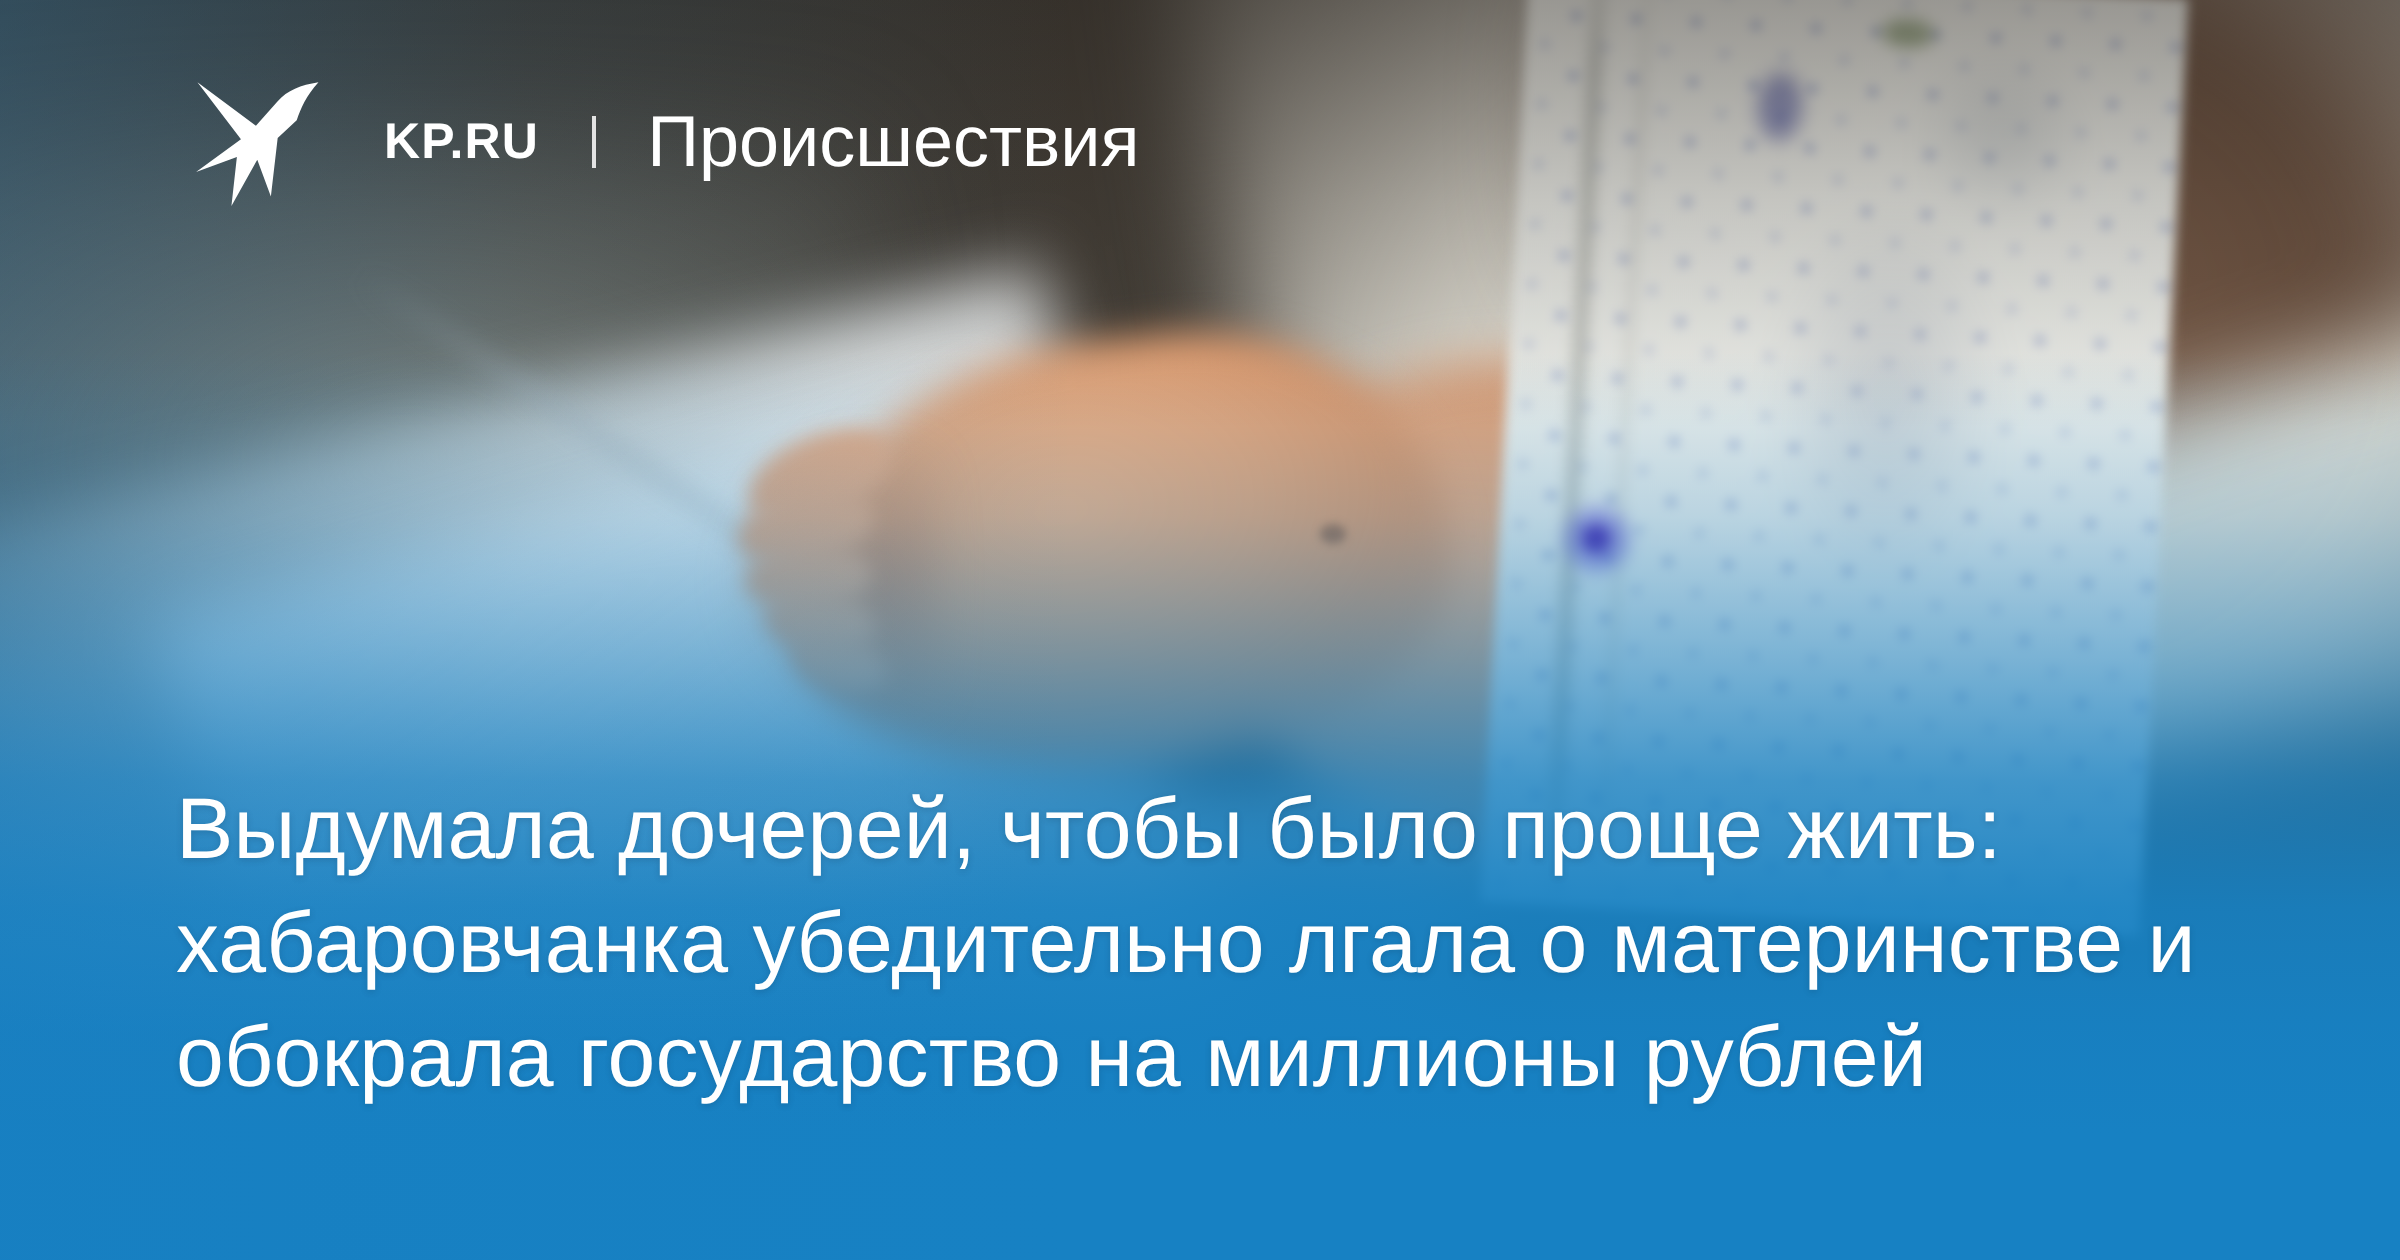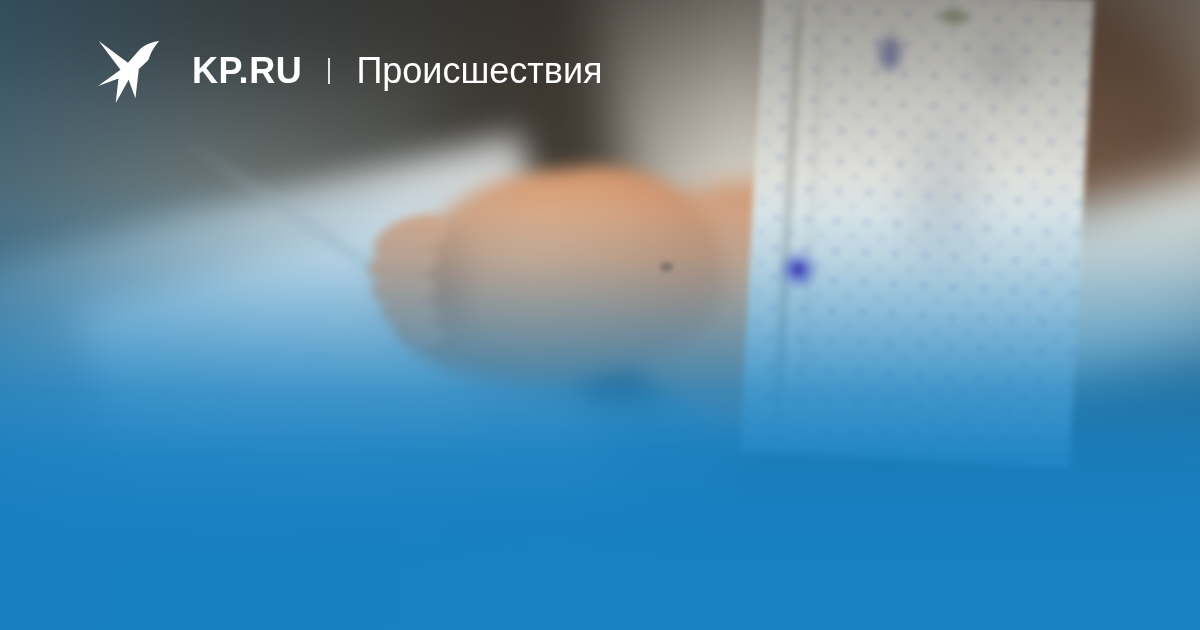--- a/index.html
+++ b/index.html
@@ -307,21 +307,21 @@
     display: block;
     flex: 0 0 auto;
   }
   .brand {
     display: flex;
     align-items: center;
     margin-left: 28px;
   }
   .brand-name {
     color: #ffffff;
-    font-size: 36px;
+    font-size: 25px;
     font-weight: 700;
     letter-spacing: .6px;
     line-height: 1;
     white-space: nowrap;
   }
   .brand-sep {
     width: 2px;
     height: 26px;
     background: #ffffff;
     opacity: .85;
@@ -405,14 +405,15 @@
     <svg class="logo-mark" viewBox="0 0 100 100" aria-hidden="true">
       <path fill="#ffffff" d="M4 6 L47 38 L63 20 C70 12 80 8 93 6 C84 16 80 25 77 34 L63 47 L58 90 L48 63 L29 97 L33 61 L3 72 L36 48 Z"></path>
     </svg>
     <div class="brand">
       <span class="brand-name">KP.RU</span>
       <span class="brand-sep"></span>
       <span class="brand-section">Происшествия</span>
     </div>
   </div>
 
+  <h1 class="headline">Выдумала дочерей, чтобы было проще жить: хабаровчанка убедительно лгала о материнстве и обокрала государство на миллионы рублей</h1>
 
 </div>
 
 </body></html>

